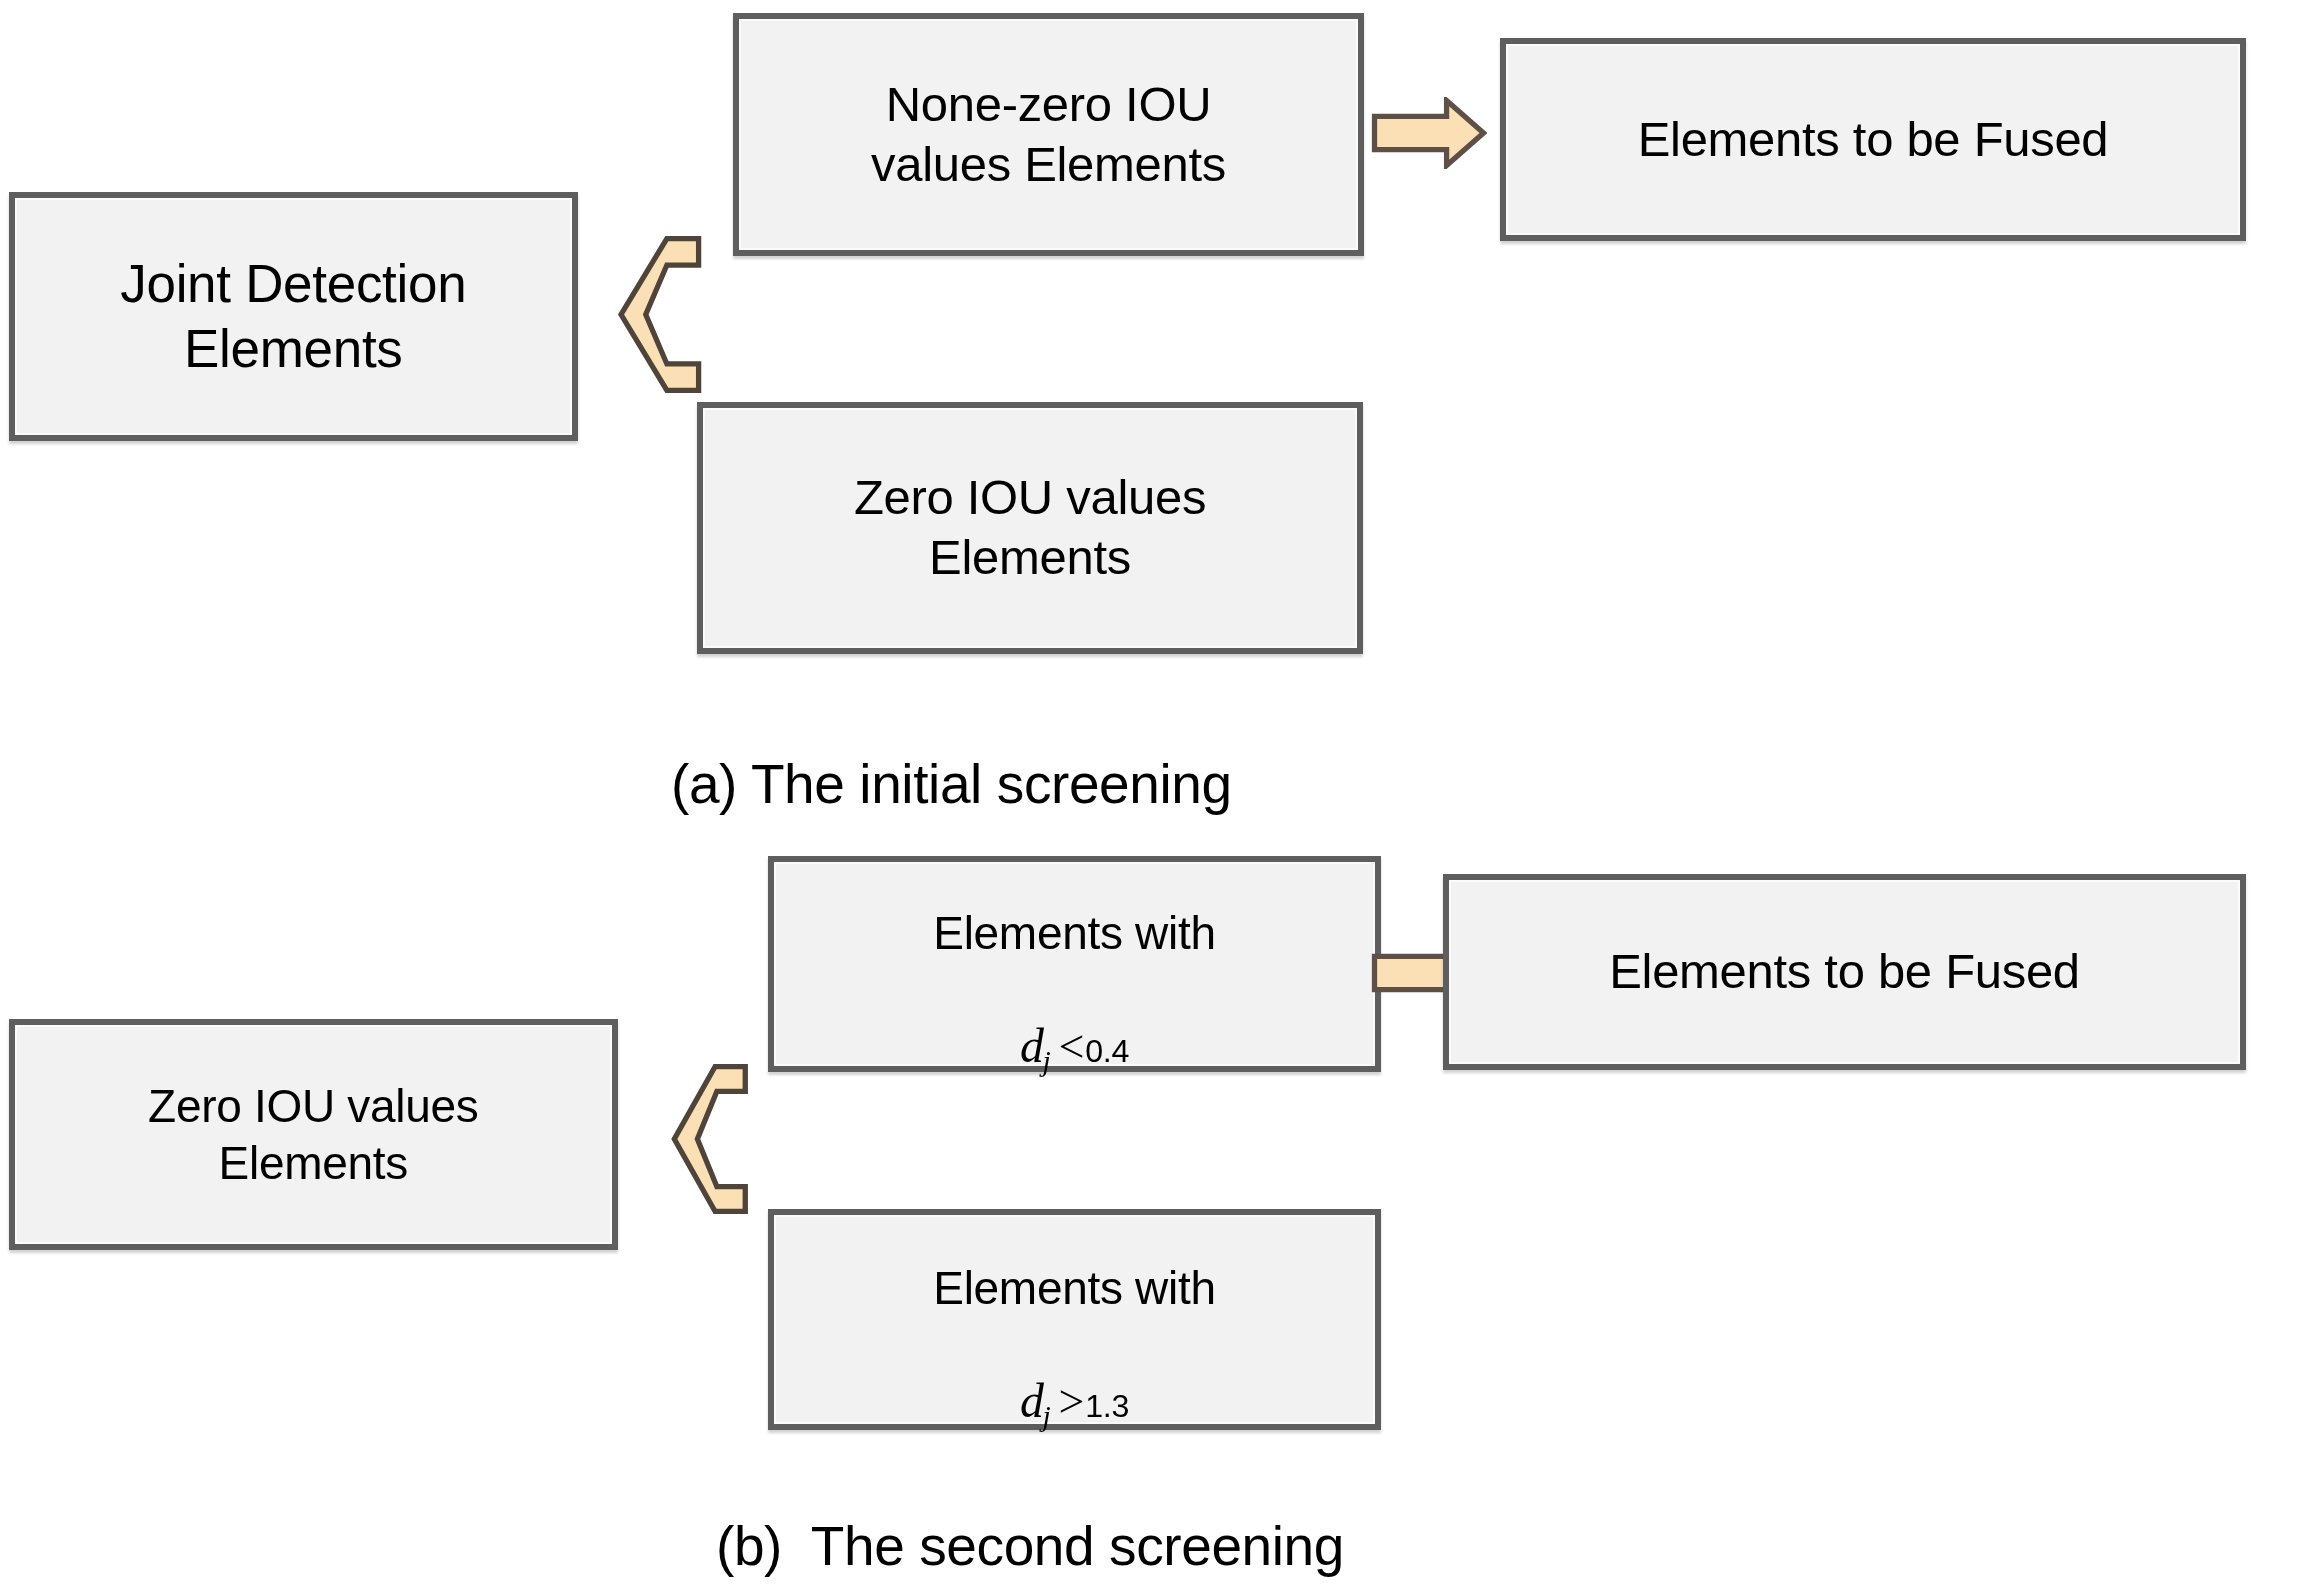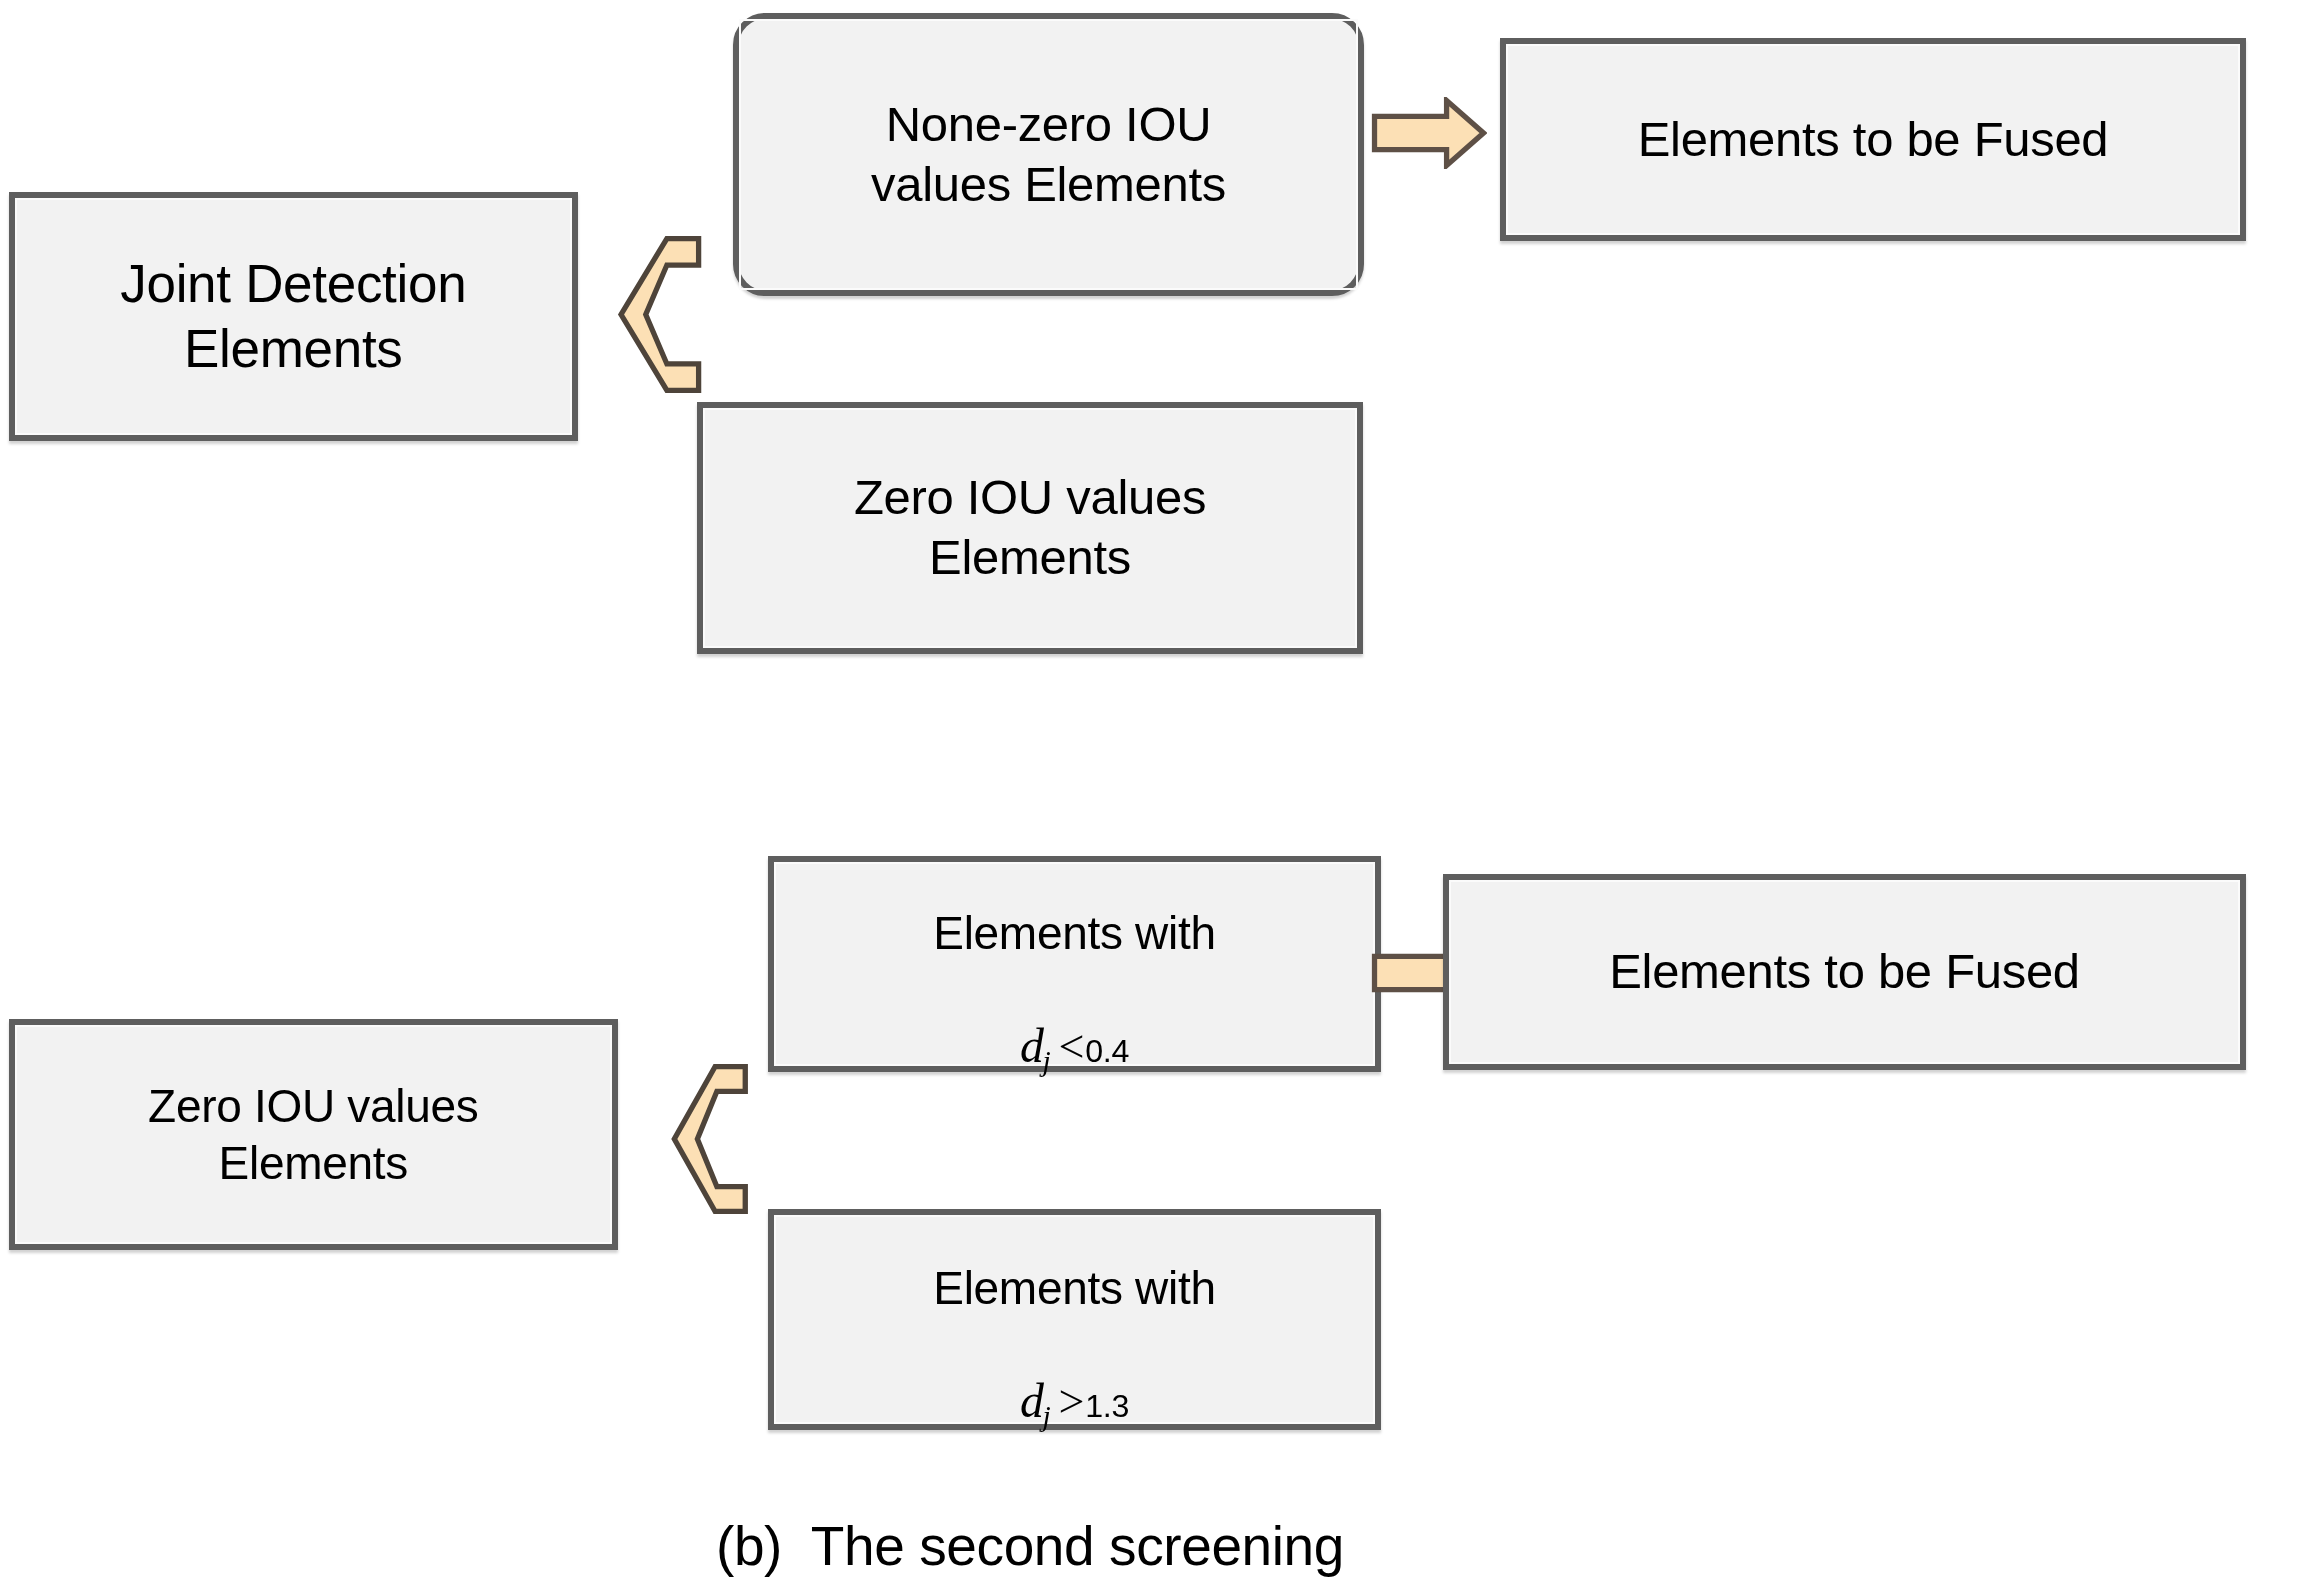--- a/index.html
+++ b/index.html
@@ -105,40 +105,41 @@
 Elements</span>
   </div>
 
   <div class="arrow-wrap" style="left:614px; top:235px; width:104px; height:159px;">
     <svg viewBox="0 0 118 180" preserveAspectRatio="none">
       <path d="M 96 4 L 96 34 L 60 34 L 36 90 L 60 146 L 96 146 L 96 176
                L 60 176 L 8 90 L 60 4 Z" fill="#FCE0B5" stroke="#4E443A" stroke-width="6" stroke-linejoin="miter"></path>
     </svg>
   </div>
 
-  <div class="fbox" style="left:733px; top:13.2px; width:631px; height:283px;border-radius:32px;">
+  <div class="fbox" style="left:733px; top:13.2px; width:631px; height:243px;">
     <span class="txt t-lg">None-zero IOU
 values Elements</span>
   </div>
 
   <div class="arrow-wrap" style="left:1371px; top:97px; width:116px; height:72px;">
     <svg viewBox="0 0 132 82" preserveAspectRatio="none">
       <path d="M 4 22 L 86 22 L 86 4 L 128 41 L 86 78 L 86 60 L 4 60 Z" fill="#FCE0B5" stroke="#5E5046" stroke-width="6" stroke-linejoin="miter"></path>
     </svg>
   </div>
 
   <div class="fbox" style="left:1500px; top:38px; width:746px; height:203px;">
     <span class="txt t-lg">Elements to be Fused</span>
   </div>
 
   <div class="fbox" style="left:697px; top:402px; width:666px; height:252px;">
     <span class="txt t-lg">Zero IOU values
 Elements</span>
   </div>
 
+  <div class="caption" style="left:671px; top:752px;">(a) The initial screening</div>
 
   <div class="fbox" style="left:8.8px; top:1019px; width:609px; height:231px;">
     <span class="txt t-md">Zero IOU values
 Elements</span>
   </div>
 
   <div class="arrow-wrap" style="left:669px; top:1063px; width:94px; height:152px;">
     <svg viewBox="0 0 106 172" preserveAspectRatio="none">
       <path d="M 86 4 L 86 32 L 54 32 L 32 86 L 54 140 L 86 140 L 86 168
                L 52 168 L 6 86 L 52 4 Z" fill="#FCE0B5" stroke="#4E443A" stroke-width="6" stroke-linejoin="miter"></path>

